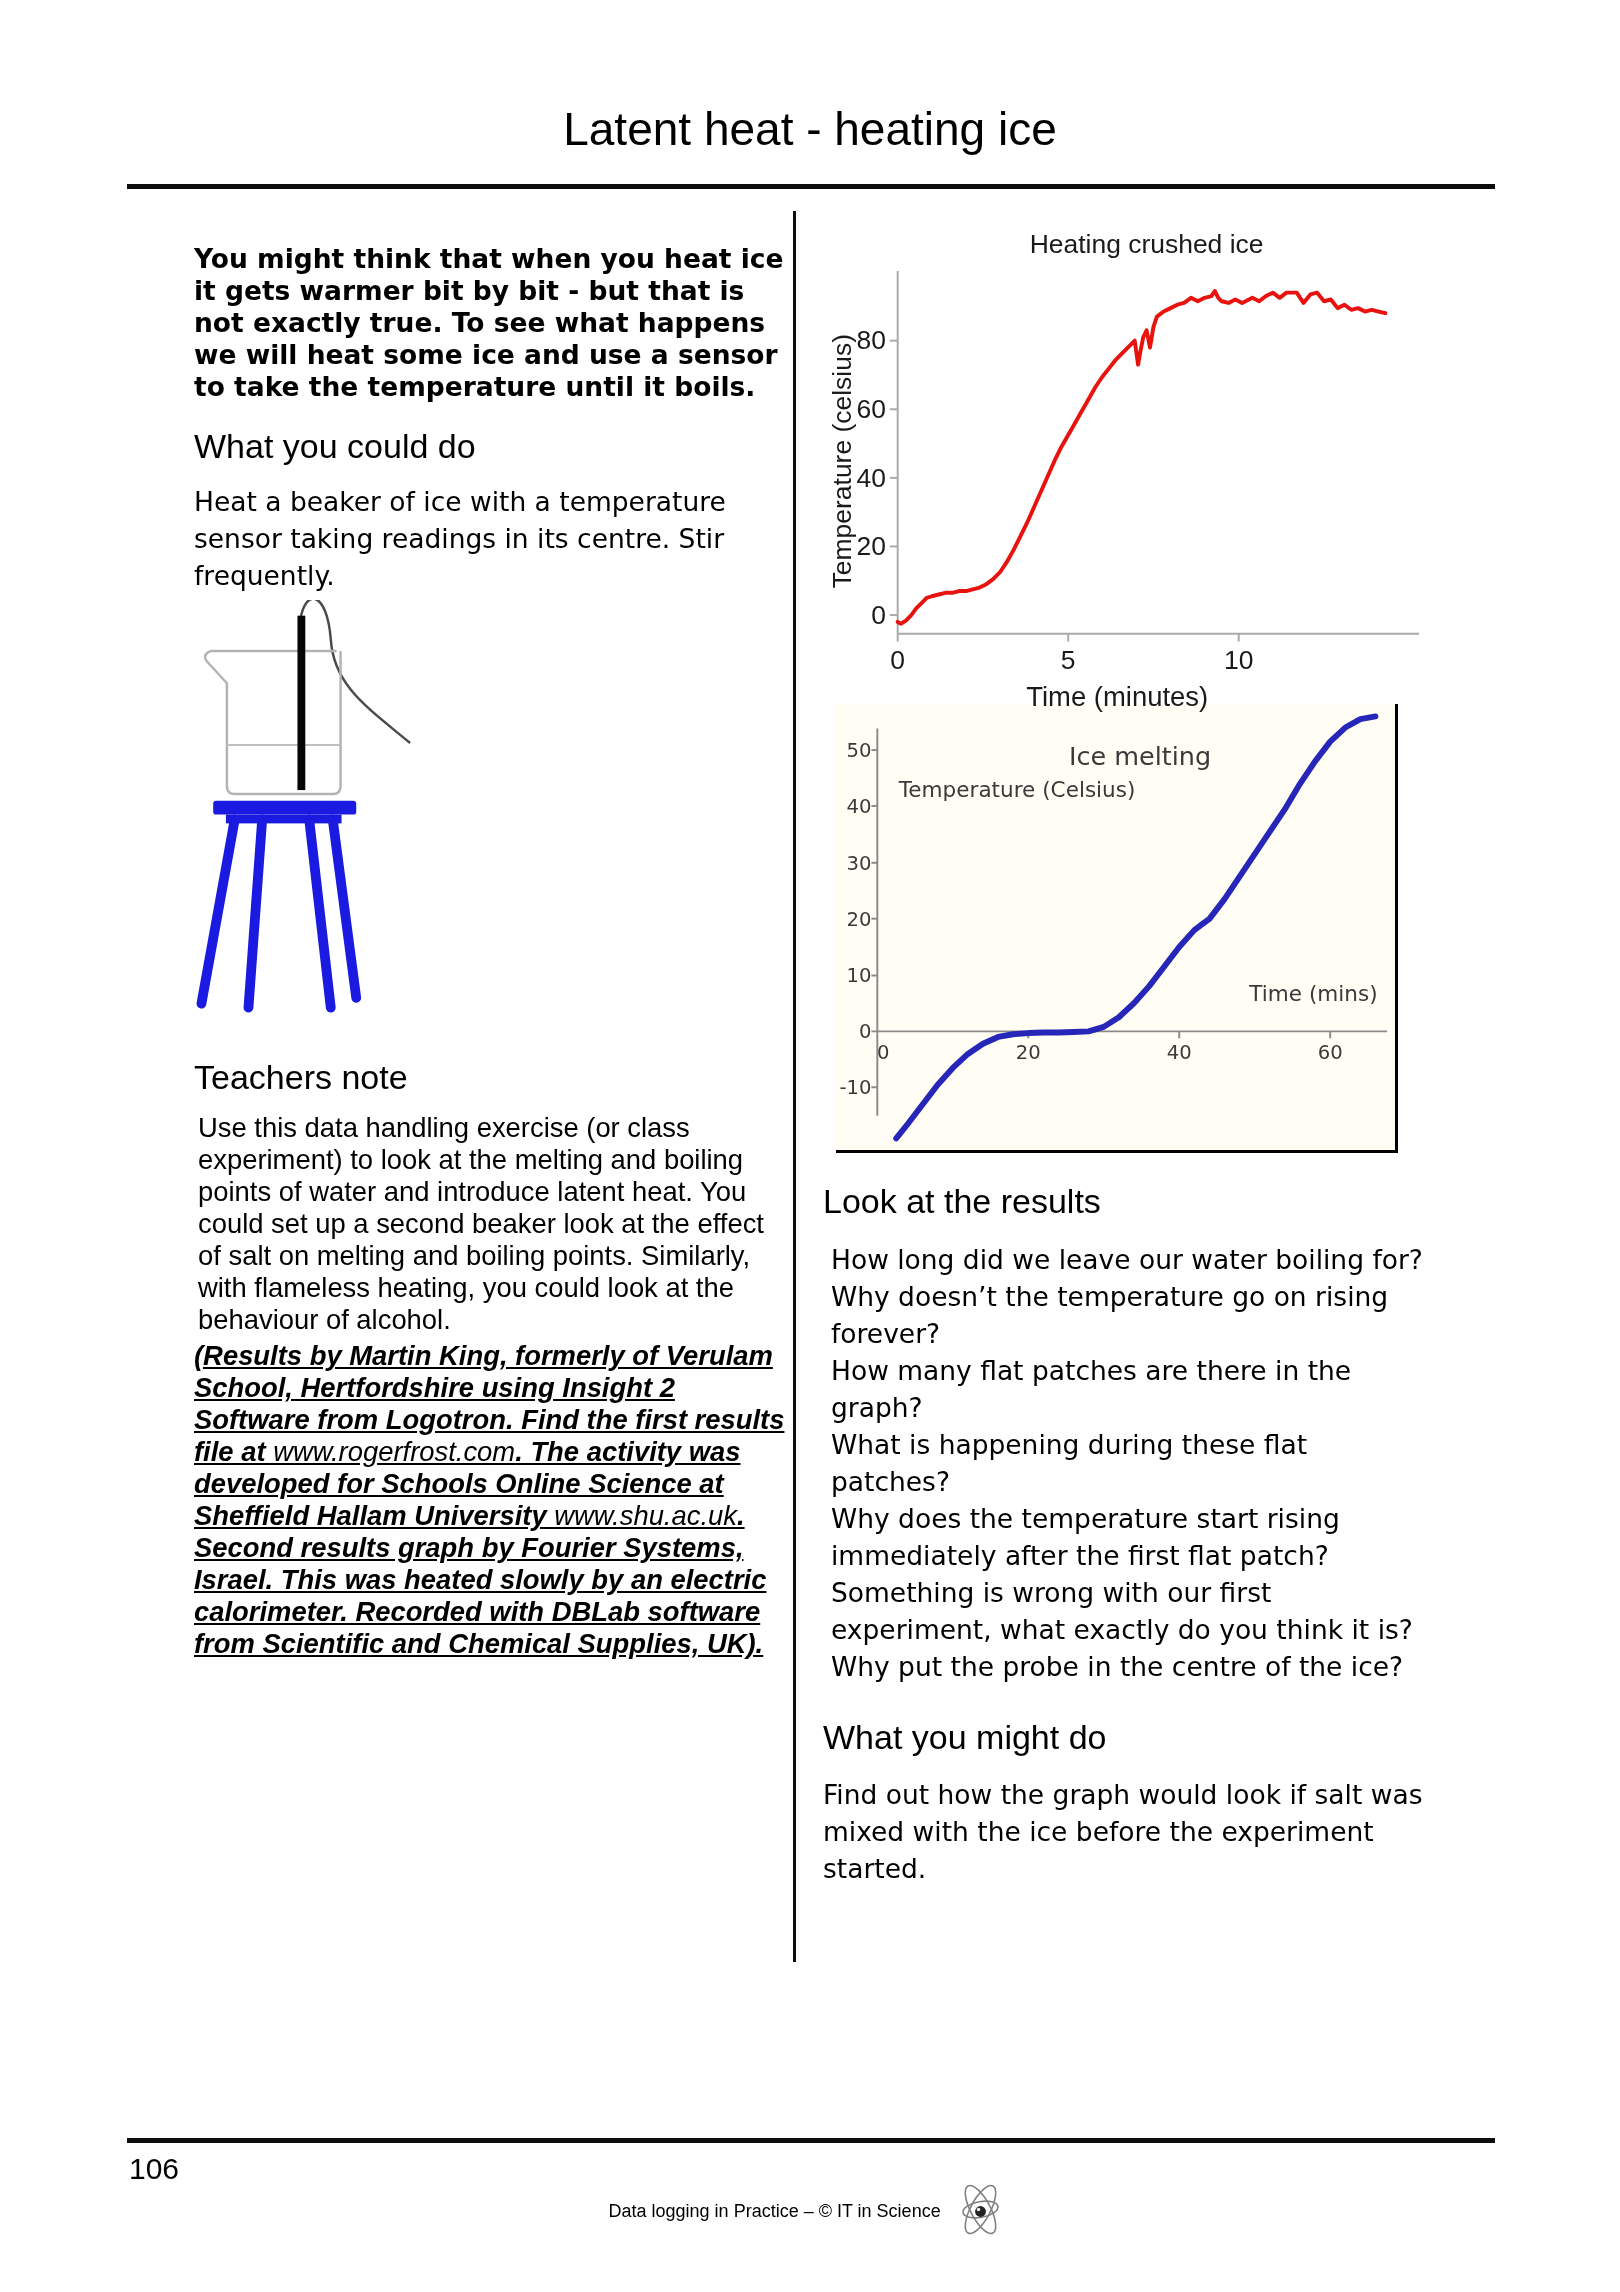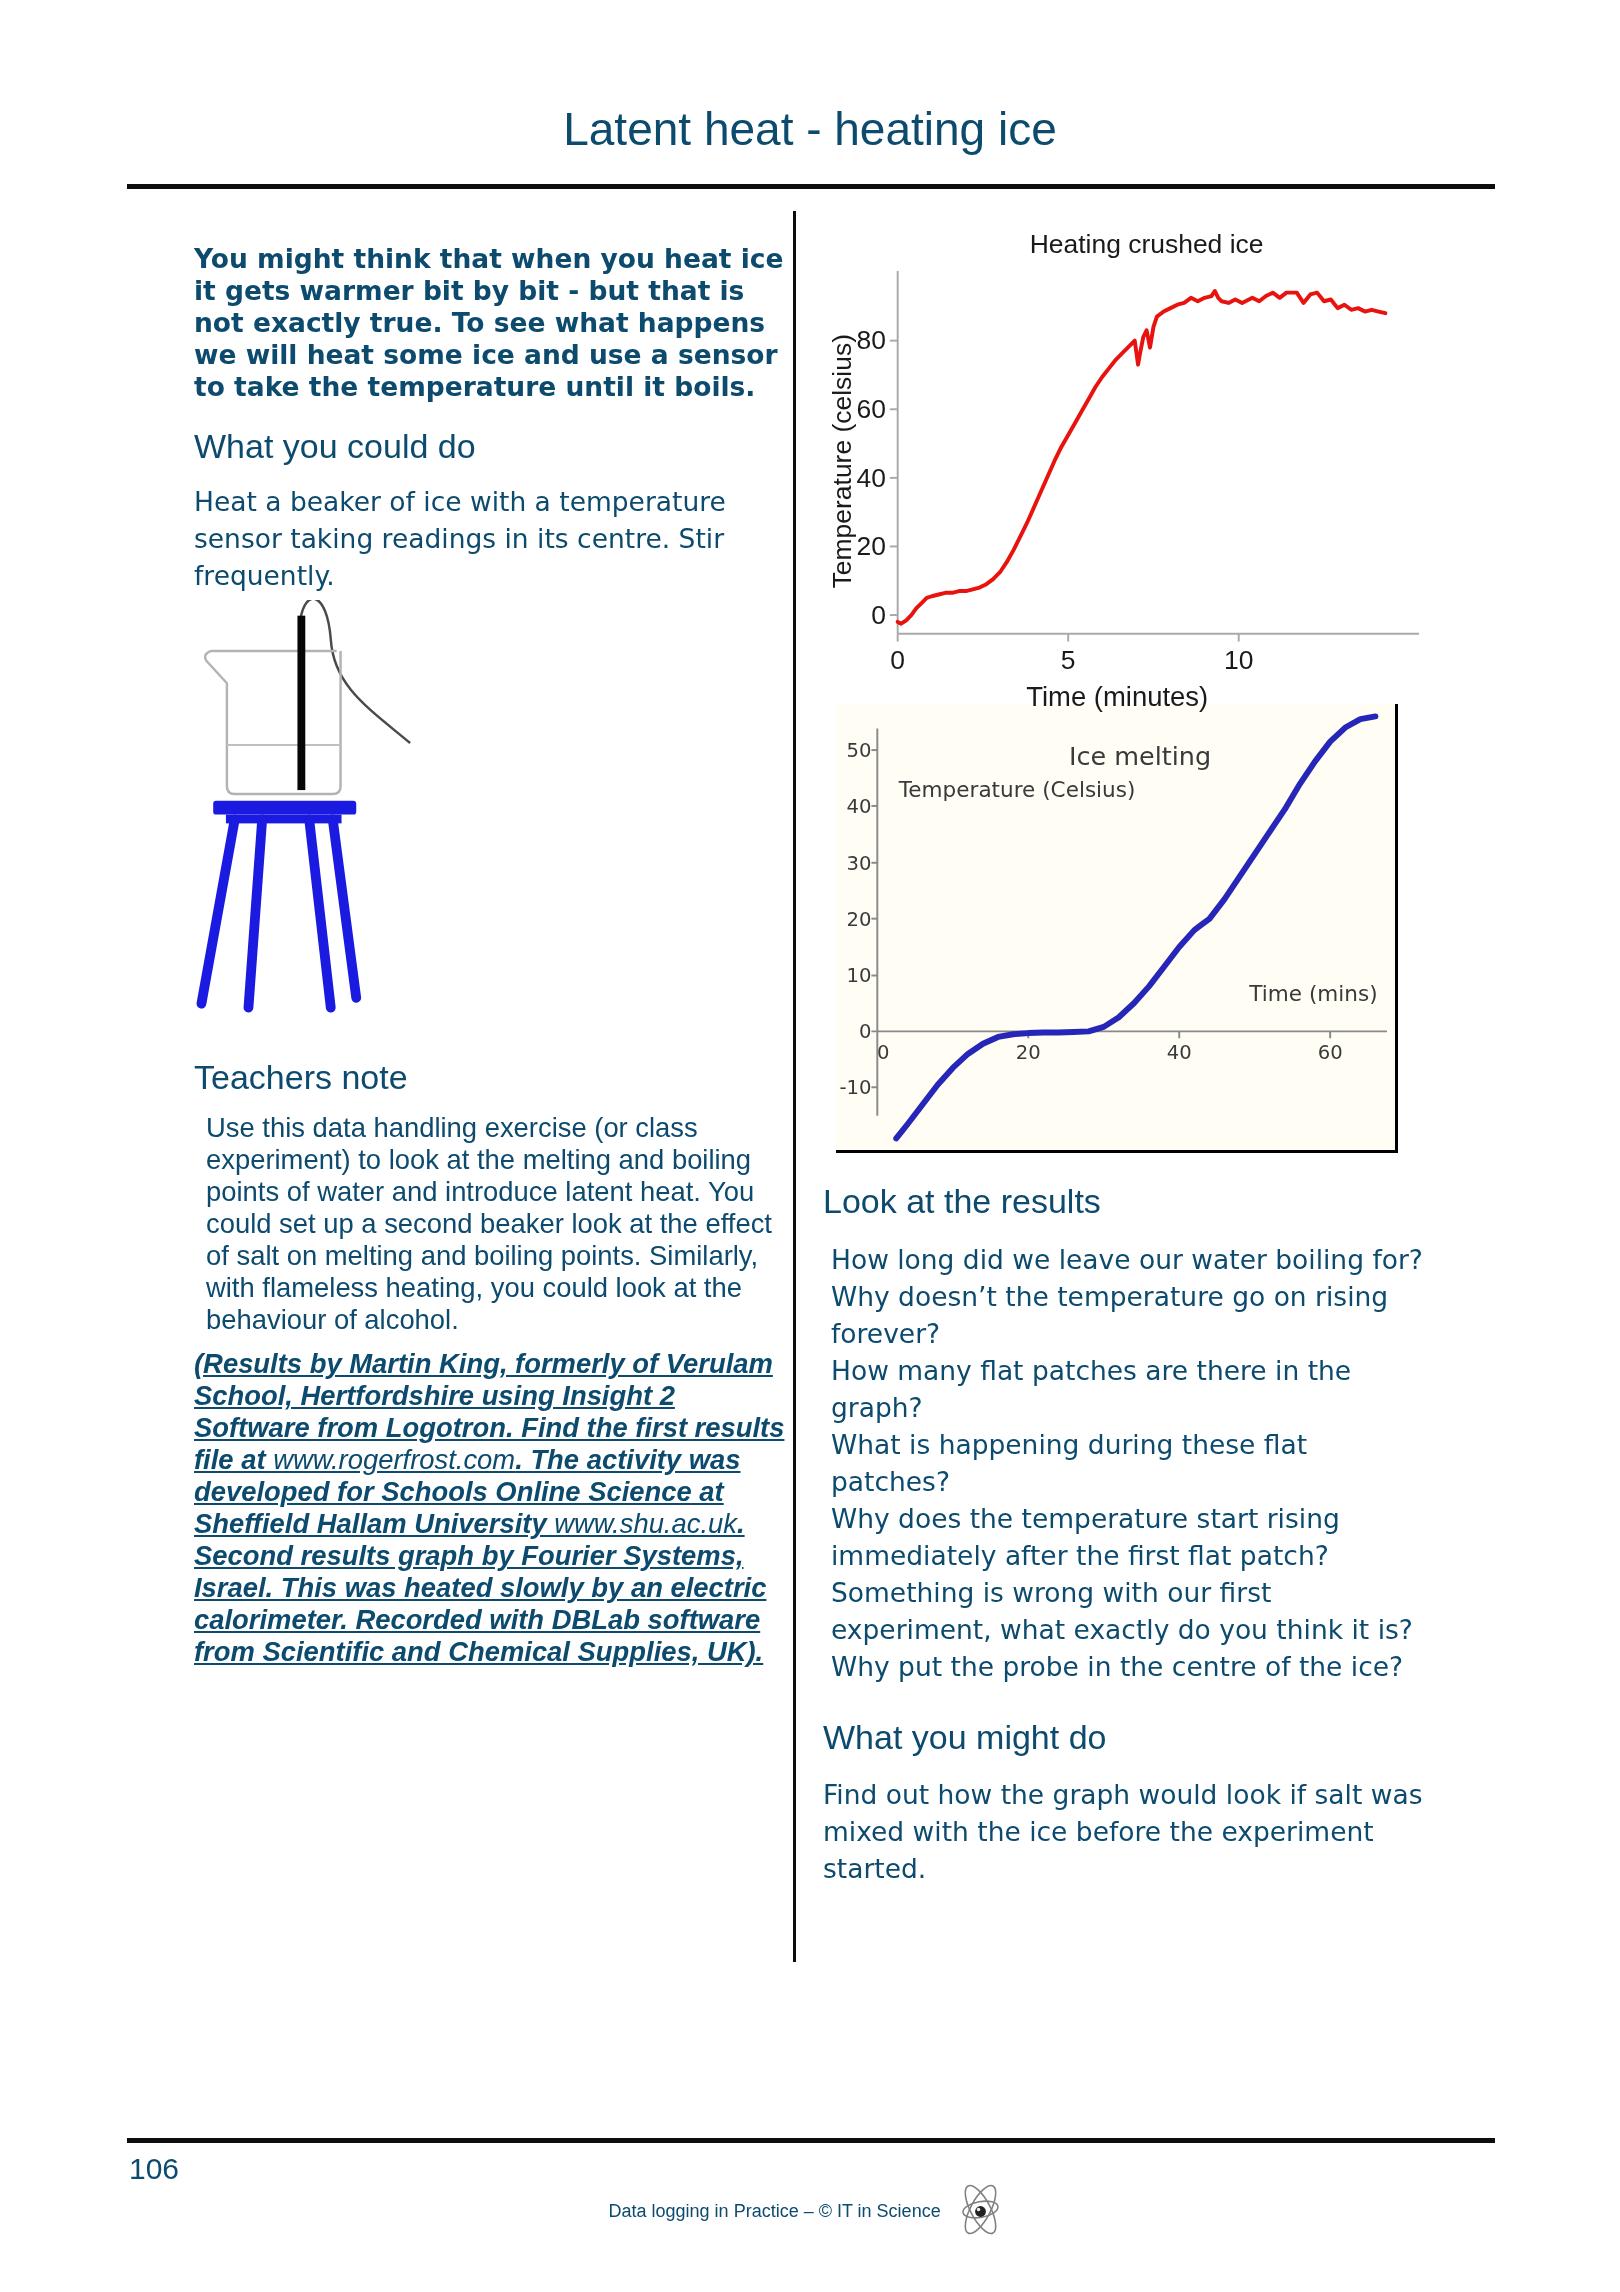--- a/index.html
+++ b/index.html
@@ -1,17 +1,17 @@
 <!DOCTYPE html>
 <html><head>
 <meta charset="utf-8">
 <style>
   html,body{margin:0;padding:0;background:#888;}
   .page{position:relative;width:1620px;height:2293px;background:#ffffff;margin:0 auto;
-        font-family:"Liberation Sans",sans-serif;color:#0c4a6e;overflow:hidden;}
+        font-family:"Liberation Sans",sans-serif;color:#000000;overflow:hidden;}
 
   .page-title{position:absolute;top:102px;left:0;width:100%;text-align:center;
               font-size:46px;letter-spacing:0px;font-family:"Liberation Sans",sans-serif;}
   .rule{position:absolute;left:127px;width:1368px;height:4.9px;background:#0d0d0d;}
   .rule-top{top:184px;}
   .rule-bottom{top:2138px;}
   .v-divider{position:absolute;left:793px;top:211px;width:2.9px;height:1751px;background:#0d0d0d;}
 
   .col-left{position:absolute;left:194px;top:243px;width:602px;}
   .col-right{position:absolute;left:823px;top:221px;width:610px;}
@@ -20,21 +20,21 @@
   .hand-b{font-family:"DejaVu Sans",sans-serif;font-weight:bold;font-size:26.5px;line-height:32px;}
   .h2{font-family:"Liberation Sans",sans-serif;font-size:34px;font-weight:normal;margin:0;}
 
   .intro{margin:0 0 23.5px 0;}
   .wcd-head{margin:13.7px 0 17.6px 0;}
   .wcd-body{margin:0 0 5.9px 0;}
 
   .diagram-wrap{margin:3.9px 0 0 -22.5px;}
 
   .tn-head{margin:17.6px 0 15.7px 0;}
-  .tn-body{font-size:27.4px;line-height:32px;margin:12px;}
+  .tn-body{font-size:27.4px;line-height:32px;margin:4px;}
   .credits{font-size:27.4px;line-height:32px;font-weight:bold;font-style:italic;margin:0;text-decoration:underline;}
   .credit-link{font-weight:normal;text-decoration:underline;}
 
   .chart1-svg{display:block;margin-top:4.9px;}
   .chart2-svg{display:block;margin-left:12.7px;margin-top:-11.8px;background:#fffdf4;
               border-right:3.9px solid #000;border-bottom:3.9px solid #000;}
 
   .results-comment{margin:49px 0 0 0;}
   .lar-head{margin:29px 0 19.6px 0;}
   .questions{margin:8px;}

